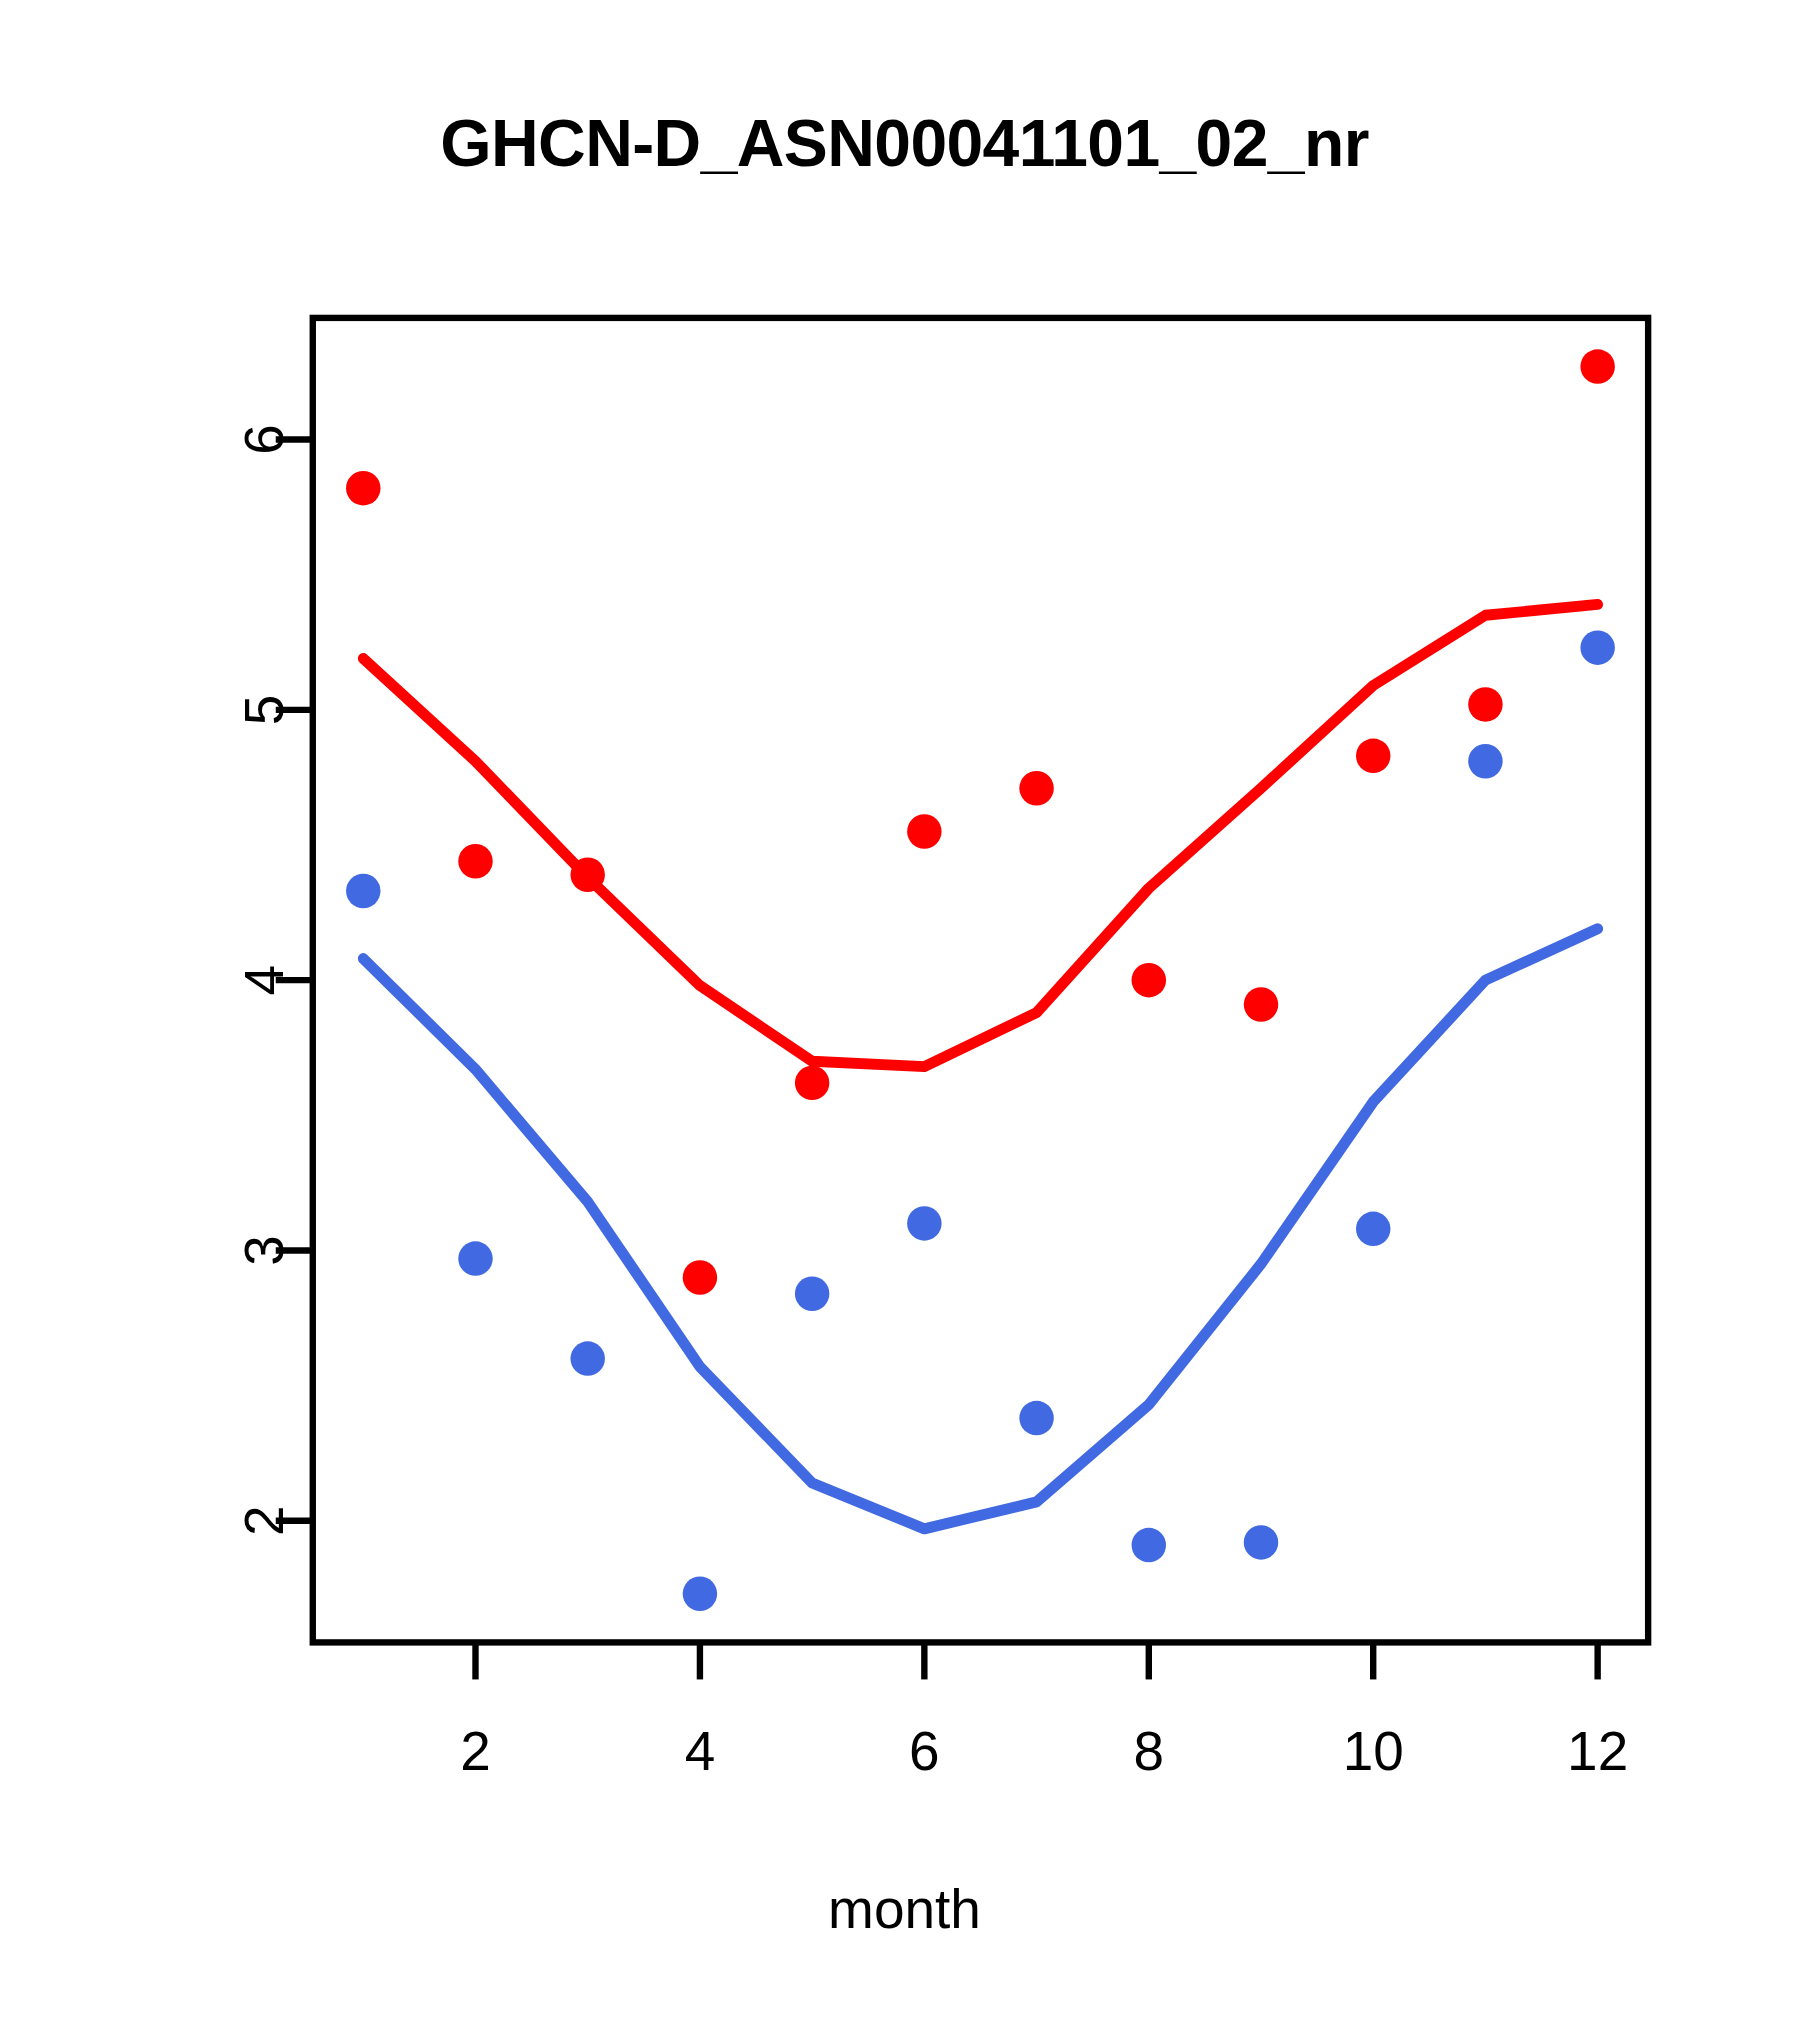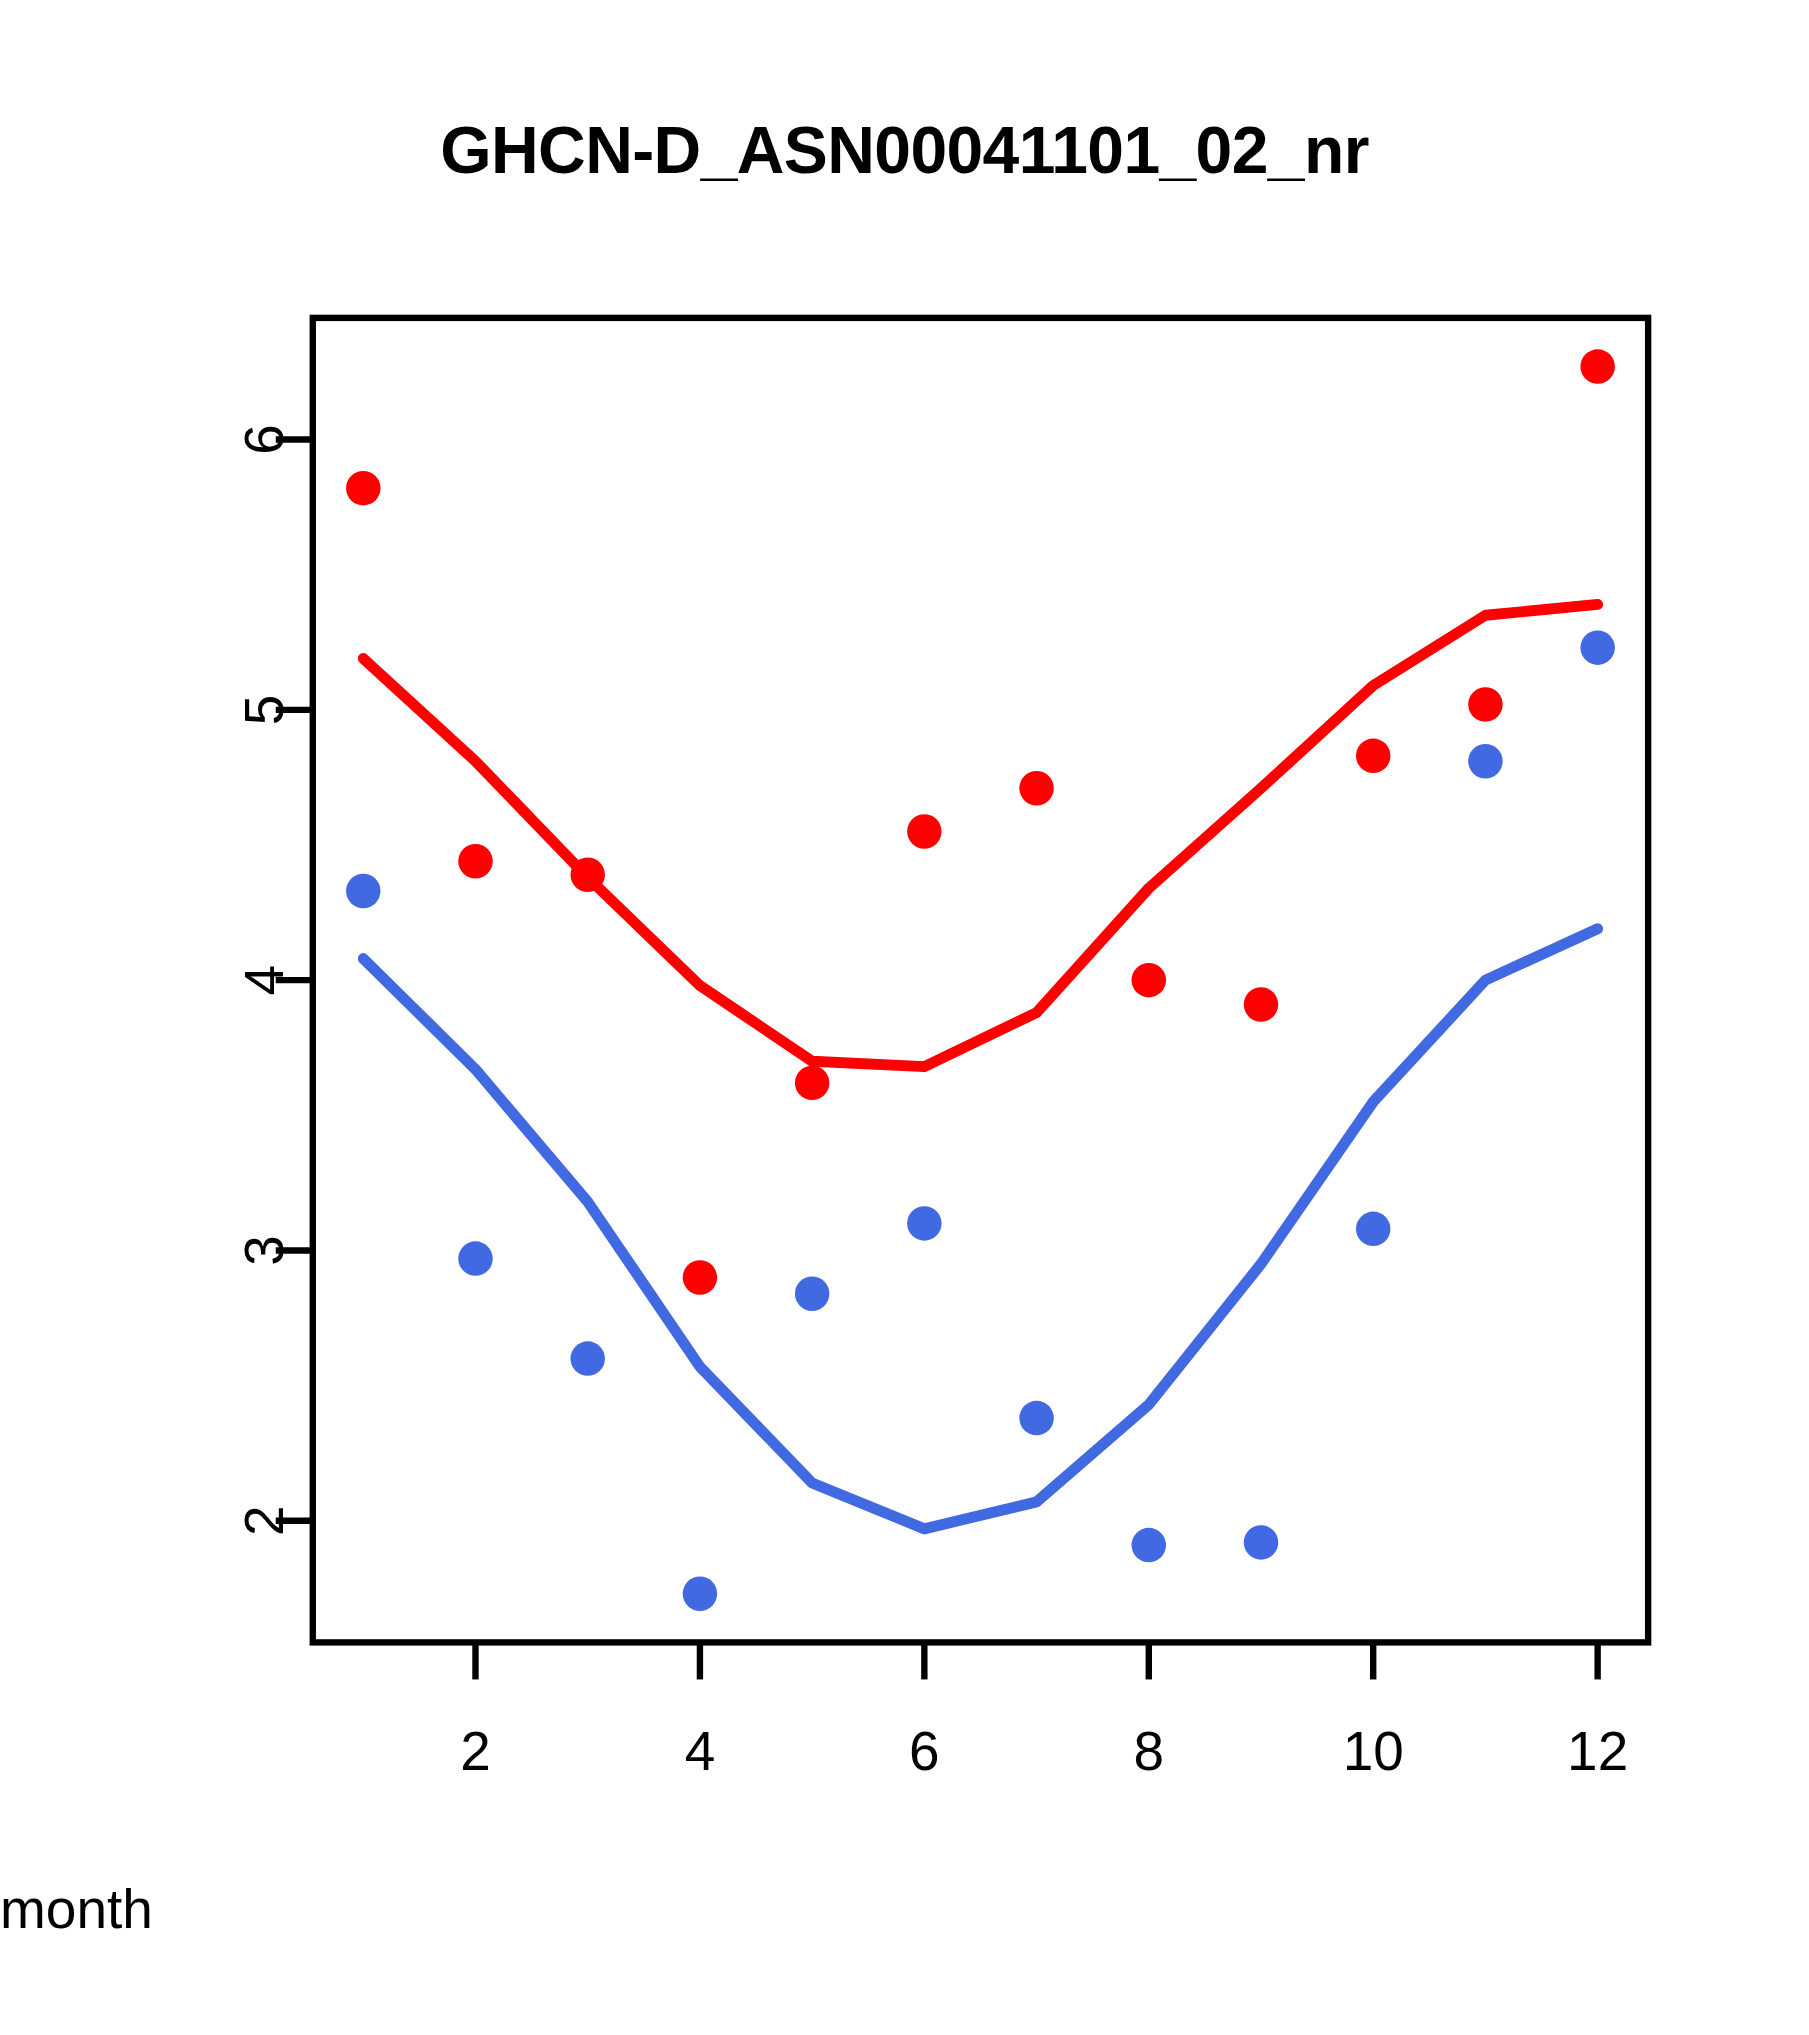--- a/index.html
+++ b/index.html
@@ -23,27 +23,27 @@
     position: absolute;
     left: 0;
     top: 105px;
     width: 1809px;
     text-align: center;
     font-size: 66px;
     font-weight: bold;
     color: #000000;
     letter-spacing: -0.6px;
     font-family: "Liberation Sans", sans-serif;
-    margin-top: 7px;
   }
   #xlab {
     position: absolute;
     left: 0;
     top: 1877px;
     width: 1809px;
+    text-align: center;
     font-size: 55px;
     color: #000000;
     font-family: "Liberation Sans", sans-serif;
   }
   svg#canvas {
     position: absolute;
     left: 0;
     top: 0;
   }
   .tick-label-y {

